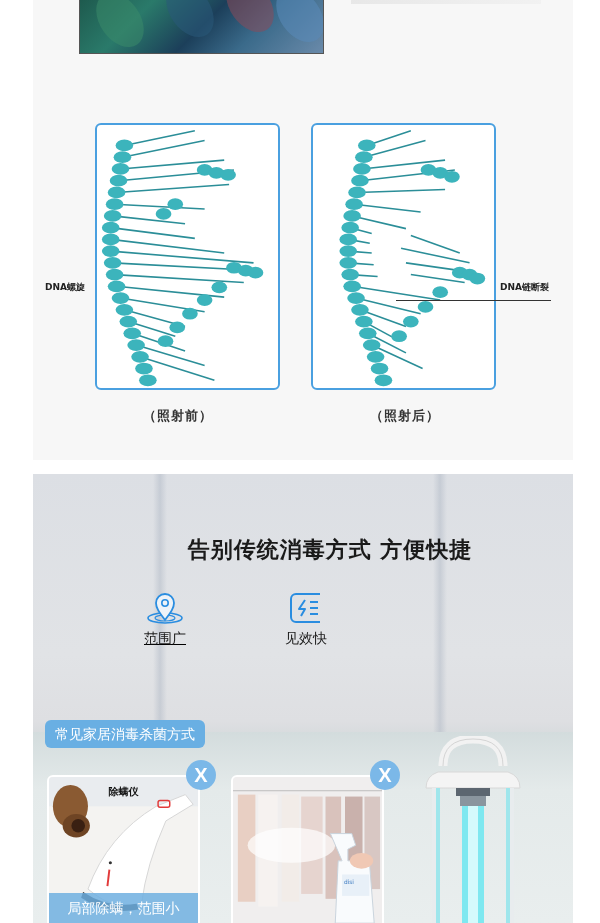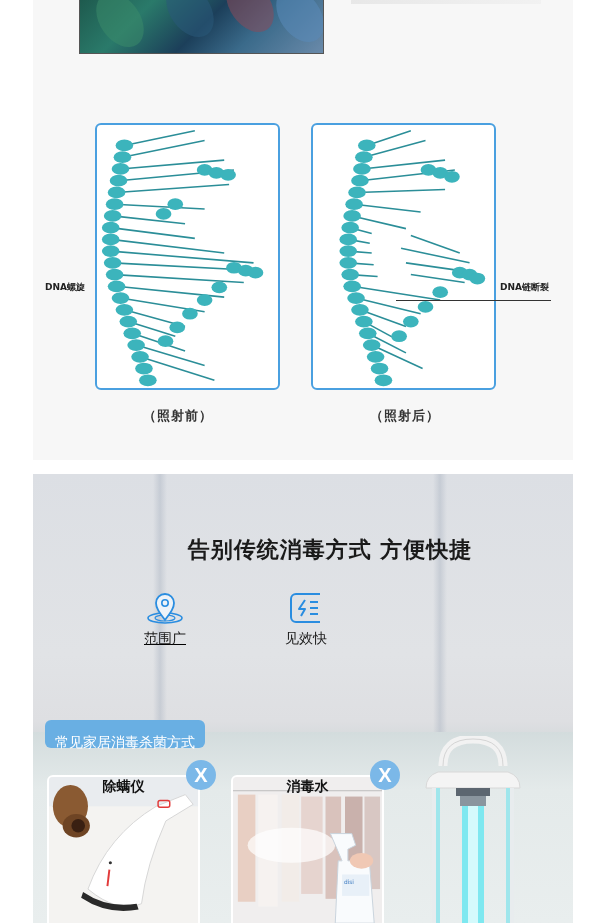--- a/index.html
+++ b/index.html
@@ -36,27 +36,27 @@
 
     .s2-title { position: absolute; left: 0; width: 594px; top: 61px; text-align: center; font-size: 22px; font-weight: bold; color: #1a1a1a; letter-spacing: 1px; }
 
     .feature { position: absolute; top: 116px; width: 90px; text-align: center; }
     .feature.f1 { left: 87px; text-decoration: underline; }
     .feature.f2 { left: 228px; }
     .feature.f3 { left: 363px; }
     .feature .ico { width: 40px; height: 36px; margin: 0 auto; display: block; }
     .feature .lbl { display: block; margin-top: 4px; font-size: 14px; color: #1a1a1a; }
 
-    .tag { position: absolute; left: 12px; top: 246px; height: 28px; padding: 8px 10px; background: #69afe3; border-radius: 6px;
+    .tag { position: absolute; left: 12px; top: 246px; height: 28px; padding: 0 10px; background: #69afe3; border-radius: 6px;
       color: #ffffff; font-size: 14px; line-height: 28px; white-space: nowrap; }
 
     .mcard { position: absolute; top: 301px; width: 153px; height: 160px; border: 2px solid #ffffff; border-radius: 6px; overflow: hidden; background: #f2f2f2; }
     .mcard.m1 { left: 14px; }
     .mcard.m2 { left: 198px; }
-    .mcard .title { position: absolute; left: 0; width: 100%; top: 1px; text-align: center; font-size: 14px; font-weight: bold; color: #111; z-index: 3; }
+    .mcard .title { position: absolute; left: 0; width: 100%; top: 8px; text-align: center; font-size: 10px; font-weight: bold; color: #111; z-index: 3; }
     .mcard .foot { position: absolute; left: 0; bottom: 10px; width: 100%; height: 30px; background: rgba(110,175,225,.85); color: #ffffff; font-size: 14px; text-align: center; line-height: 30px; z-index: 3; }
     .mcard .art { position: absolute; left: 0; top: 0; width: 100%; height: 100%; }
 
     .xbadge { position: absolute; width: 30px; height: 30px; border-radius: 50%; background: #7bb8e8; color: #ffffff; font-size: 20px; font-weight: bold; text-align: center; line-height: 30px; z-index: 5; font-family: "Liberation Sans", sans-serif; }
     .xbadge.x1 { left: 153px; top: 286px; }
     .xbadge.x2 { left: 337px; top: 286px; }
 
     .lamp { position: absolute; left: 385px; top: 262px; width: 110px; height: 187px; }
   </style>
 </head>
@@ -244,41 +244,41 @@
         <ellipse cx="22" cy="30" rx="18" ry="22" fill="#8a5a32"></ellipse>
         <ellipse cx="28" cy="50" rx="14" ry="12" fill="#6e4424"></ellipse>
         <ellipse cx="30" cy="50" rx="7" ry="7" fill="#3a2012"></ellipse>
         <path d="M40 115 Q60 60 110 30 L140 18 L148 28 L120 45 Q100 90 95 130 Q70 140 40 115 Z" fill="#ffffff" stroke="#d6d6d6" stroke-width="1"></path>
         <rect x="112" y="24" width="12" height="7" rx="2" fill="none" stroke="#e23a3a" stroke-width="1.5"></rect>
         <line x1="62" y1="95" x2="60" y2="112" stroke="#e23a3a" stroke-width="2"></line>
         <circle cx="63" cy="88" r="1.6" fill="#333"></circle>
         <path d="M35 118 Q60 135 90 130 L92 136 Q60 142 33 124 Z" fill="#2a2a2a"></path>
       </svg>
       <div class="title">除螨仪</div>
+      <div class="foot">局部除螨，范围小</div>
     </div>
     <div class="xbadge x1">X</div>
 
     <div class="mcard m2">
       <svg class="art" viewBox="0 0 153 160">
         <rect width="153" height="160" fill="#f0eeee"></rect>
         <line x1="0" y1="14" x2="153" y2="14" stroke="#bbb" stroke-width="1"></line>
         <rect x="5" y="18" width="18" height="110" fill="#e8cfc3"></rect>
         <rect x="26" y="18" width="20" height="115" fill="#f6f2f0"></rect>
         <rect x="50" y="18" width="18" height="110" fill="#f2ece8"></rect>
         <rect x="70" y="20" width="22" height="100" fill="#e6d4cf"></rect>
         <rect x="95" y="20" width="16" height="105" fill="#d9c2bc"></rect>
         <rect x="115" y="20" width="18" height="100" fill="#c9b1ac"></rect>
         <rect x="135" y="20" width="16" height="95" fill="#d8c7c3"></rect>
         <ellipse cx="60" cy="70" rx="45" ry="18" fill="#ffffff" opacity=".7"></ellipse>
         <path d="M100 58 L122 58 L126 70 L118 74 L118 86 L140 86 L145 150 L105 150 L108 86 L112 86 Z" fill="#f9fbfd" stroke="#c9d3dc" stroke-width="1"></path>
         <rect x="112" y="100" width="28" height="22" fill="#e8f0f8"></rect>
         <text x="114" y="110" font-size="6" fill="#3a7ac0" font-family="DejaVu Sans, sans-serif">disi</text>
         <ellipse cx="132" cy="86" rx="12" ry="8" fill="#f0c8b4"></ellipse>
       </svg>
-      <div class="title">消毒水</div>
     </div>
     <div class="xbadge x2">X</div>
 
     <svg class="lamp" viewBox="0 0 110 187">
       <path d="M25 30 Q25 3 55 3 Q85 3 85 30" fill="none" stroke="#f2f2f2" stroke-width="9"></path>
       <path d="M25 30 Q25 3 55 3 Q85 3 85 30" fill="none" stroke="#d4d4d4" stroke-width="1"></path>
       <path d="M8 52 Q8 40 20 36 L90 36 Q102 40 102 52 Z" fill="#f4f4f4" stroke="#d8d8d8" stroke-width="1"></path>
       <rect x="38" y="52" width="34" height="8" fill="#5c6670"></rect>
       <rect x="42" y="60" width="26" height="10" fill="#8a959e"></rect>
       <rect x="44" y="70" width="22" height="117" fill="#7ee8f0"></rect>

